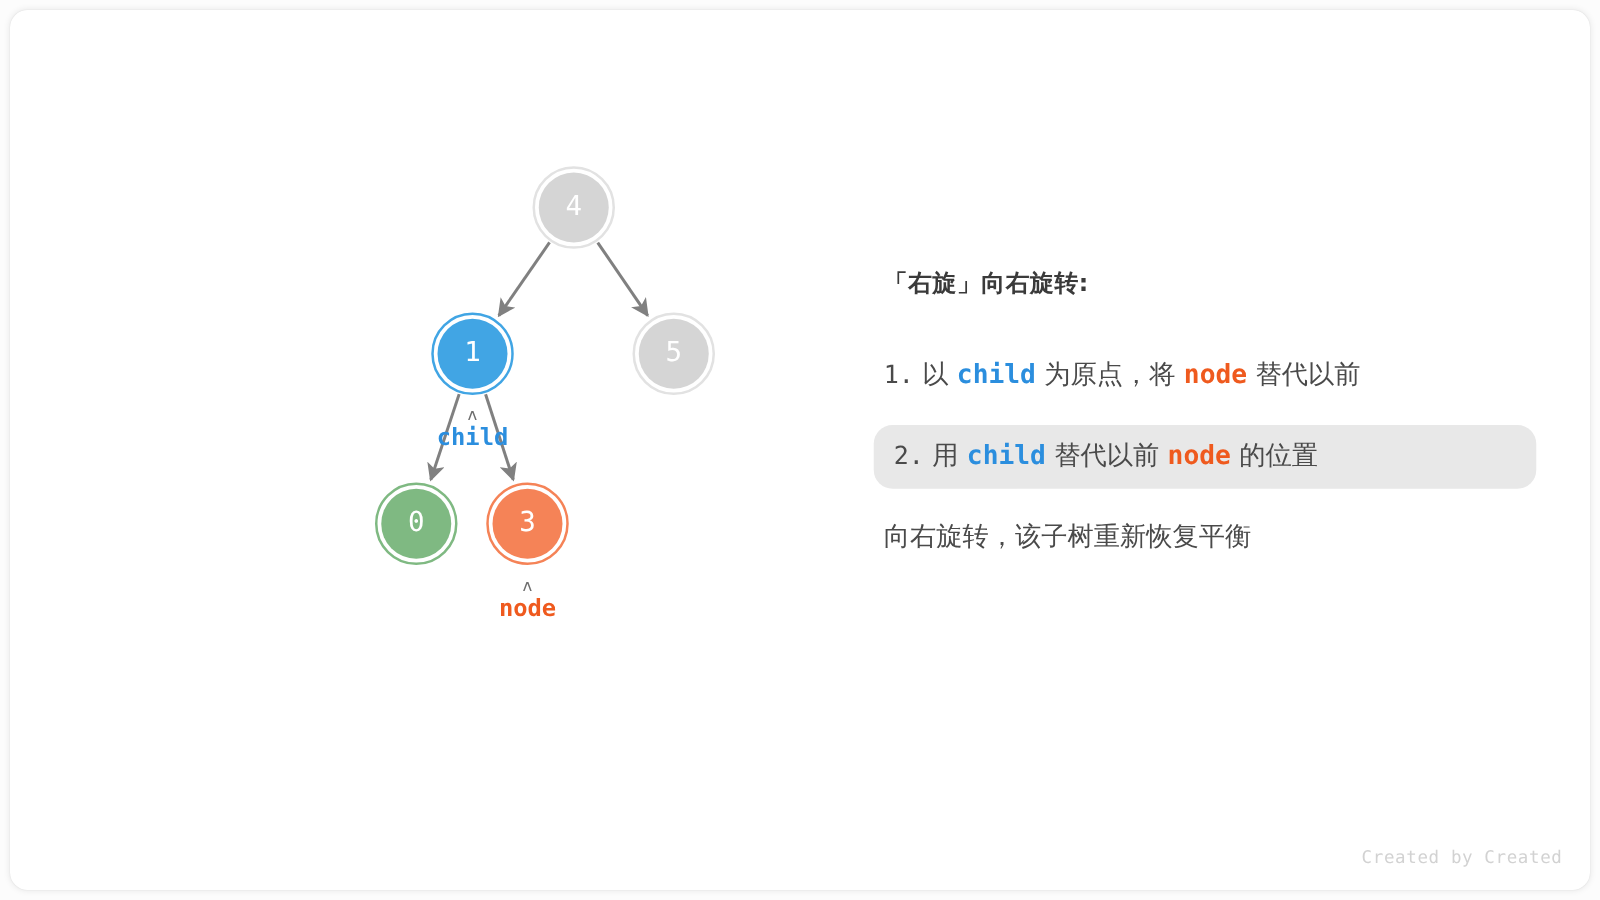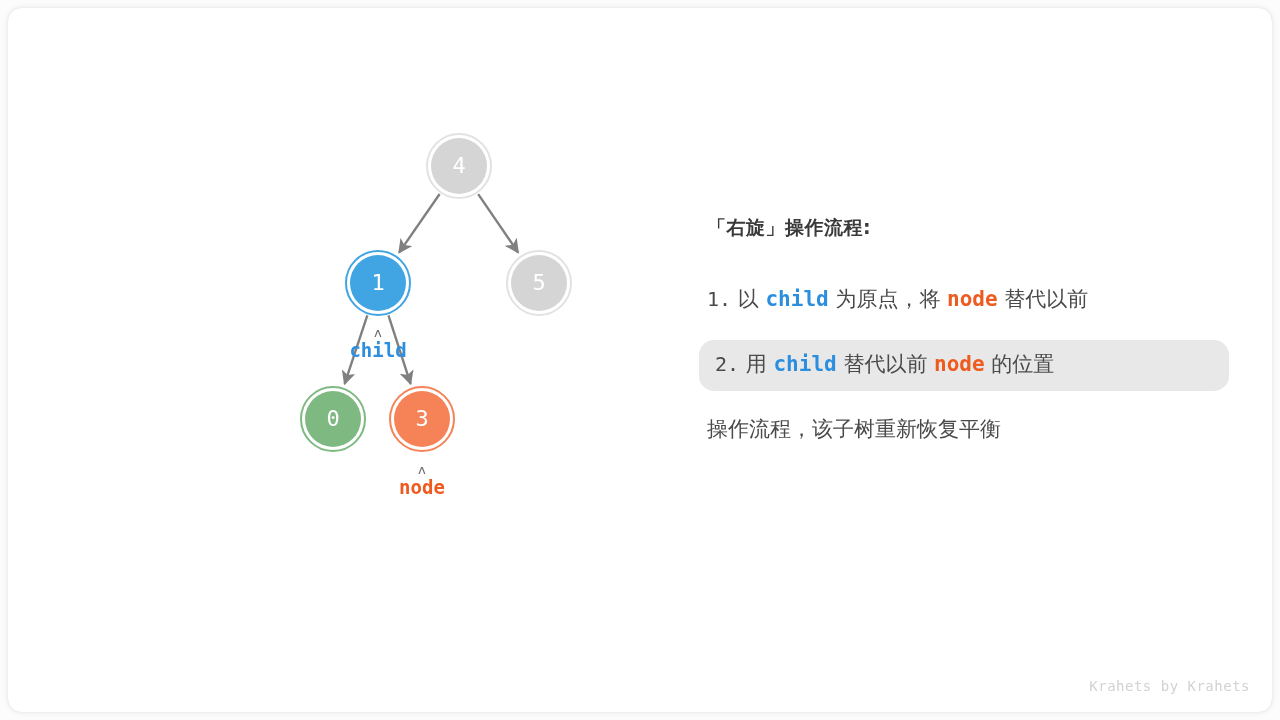--- a/index.html
+++ b/index.html
@@ -220,24 +220,24 @@
             <span class="val">3</span>
           </div>
         </div>
       <div id="pointers-layer">
           <div class="ptr ptr-child" style="left: 300px; top: 318px; width: 140px;"><span class="caret">ʌ</span><span>child</span></div>
           <div class="ptr ptr-node" style="left: 344px; top: 455px; width: 140px;"><span class="caret">ʌ</span><span>node</span></div>
         </div>
     </div>
 
     <div id="panel">
-      <div id="panel-heading">「右旋」操作流程:</div>
+      <div id="panel-heading">「右旋」向右旋转:</div>
       <div id="steps-layer">
           <div class="step"><span class="num">1.</span>&nbsp;<span>以</span>&nbsp;<span class="code-blue">child</span>&nbsp;<span>为原点，将</span>&nbsp;<span class="code-orange">node</span>&nbsp;<span>替代以前</span></div>
           <div class="step highlight"><span class="num">2.</span>&nbsp;<span>用</span>&nbsp;<span class="code-blue">child</span>&nbsp;<span>替代以前</span>&nbsp;<span class="code-orange">node</span>&nbsp;<span>的位置</span></div>
         </div>
-      <div id="panel-note">操作流程，该子树重新恢复平衡</div>
+      <div id="panel-note">向右旋转，该子树重新恢复平衡</div>
     </div>
 
-    <div id="credit">Krahets by Krahets</div>
+    <div id="credit">Created by Created</div>
 
   </div>
 </div>
 
 </body></html>

